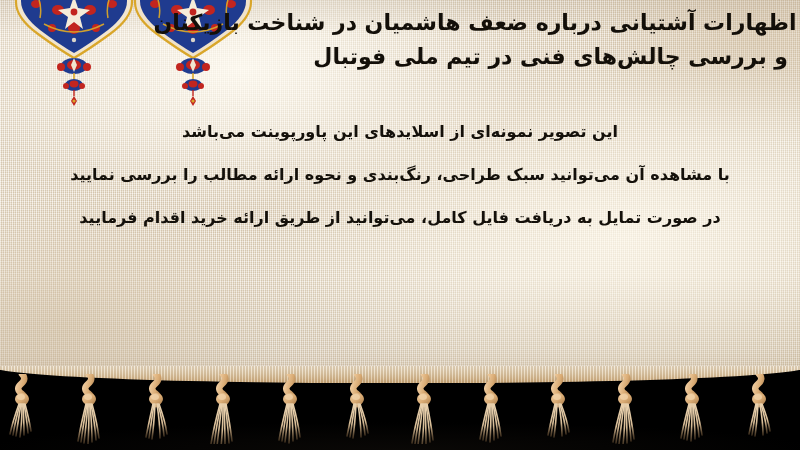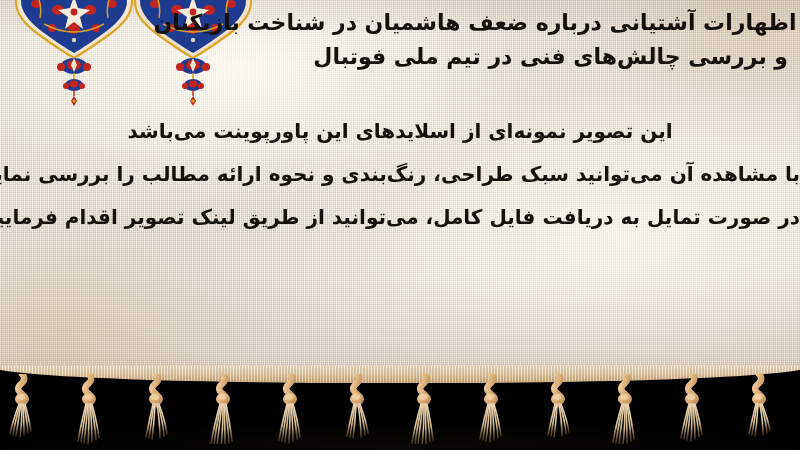--- a/index.html
+++ b/index.html
@@ -116,21 +116,21 @@
     position: absolute;
     top: 110px;
     left: 0;
     right: 0;
     text-align: center;
     direction: rtl;
   }
   .body-line {
     font-family: "DejaVu Sans", sans-serif;
     font-weight: bold;
-    font-size: 20px;
+    font-size: 16px;
     line-height: 43px;
     color: #14100a;
     white-space: nowrap;
   }
 
   
   .fringe-band {
     position: absolute;
     left: 0;
     top: 366px;
@@ -314,21 +314,21 @@
   </div>
 
   <div class="title-wrap">
     <div class="title-line l1">یل اظهارات آشتیانی درباره ضعف هاشمیان در شناخت بازیکنان</div>
     <div class="title-line l2">و بررسی چالش‌های فنی در تیم ملی فوتبال</div>
   </div>
 
   <div class="body-wrap">
     <div class="body-line">این تصویر نمونه‌ای از اسلایدهای این پاورپوینت می‌باشد</div>
     <div class="body-line">با مشاهده آن می‌توانید سبک طراحی، رنگ‌بندی و نحوه ارائه مطالب را بررسی نمایید</div>
-    <div class="body-line">در صورت تمایل به دریافت فایل کامل، می‌توانید از طریق لینک تصویر اقدام فرمایید</div>
+    <div class="body-line">در صورت تمایل به دریافت فایل کامل، می‌توانید از طریق ارائه خرید اقدام فرمایید</div>
   </div>
 
   <div class="fringe-band">
     <div class="fringe-bg"></div>
     <div class="selvedge"></div>
     <div id="tassel-host">
         <div class="tassel" style="left: 8px;">
           <svg viewBox="0 0 30 70" width="30" height="70">
             <defs>
               <linearGradient id="cg0" x1="0" y1="0" x2="1" y2="1">

